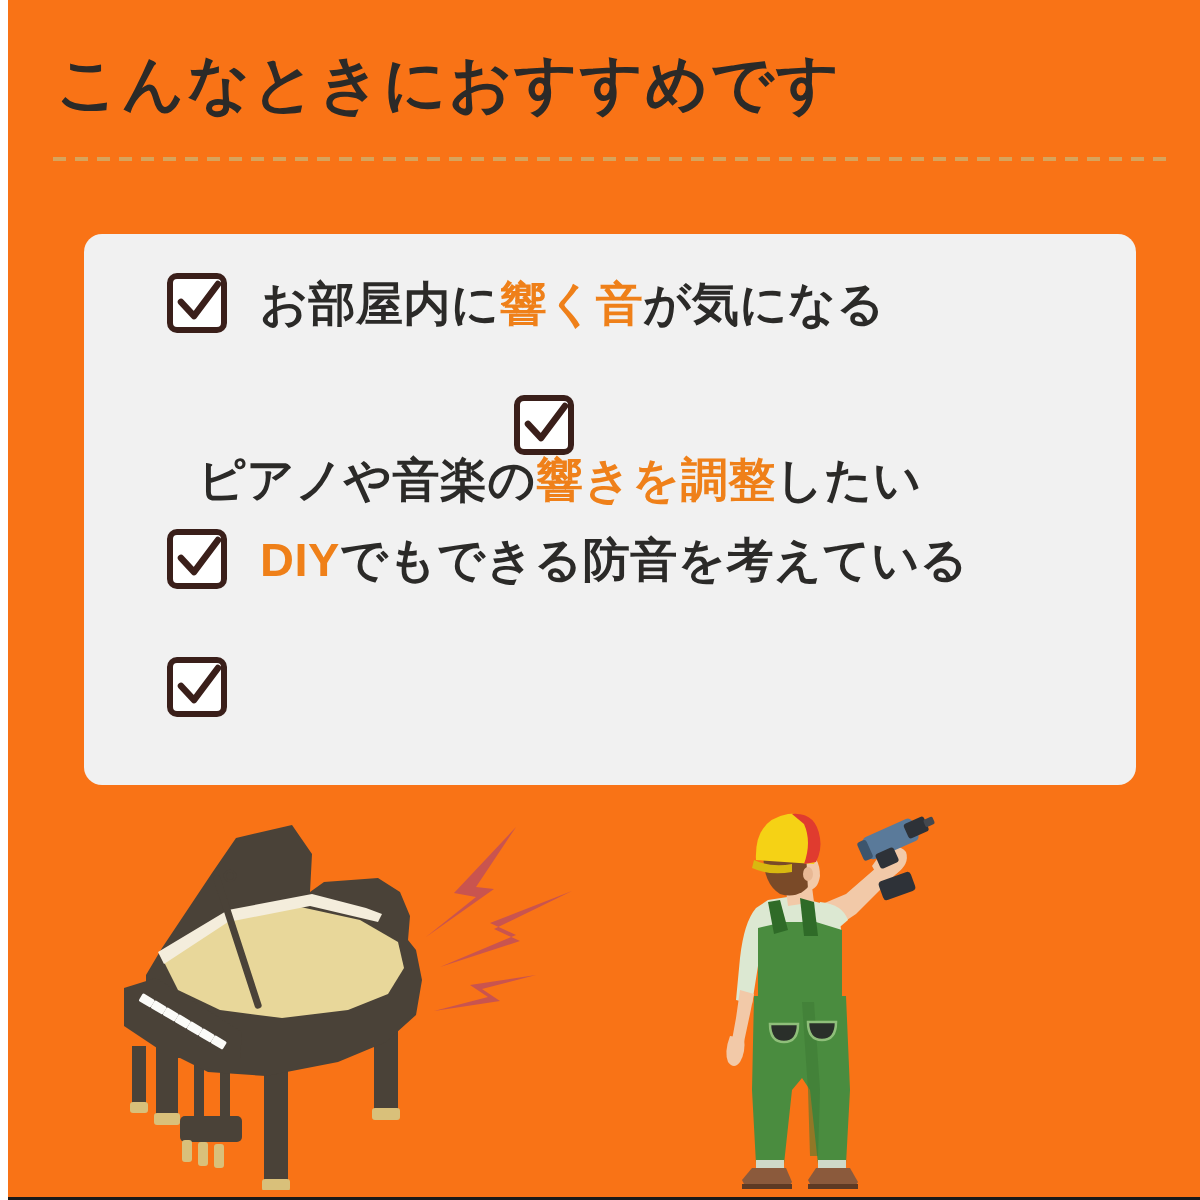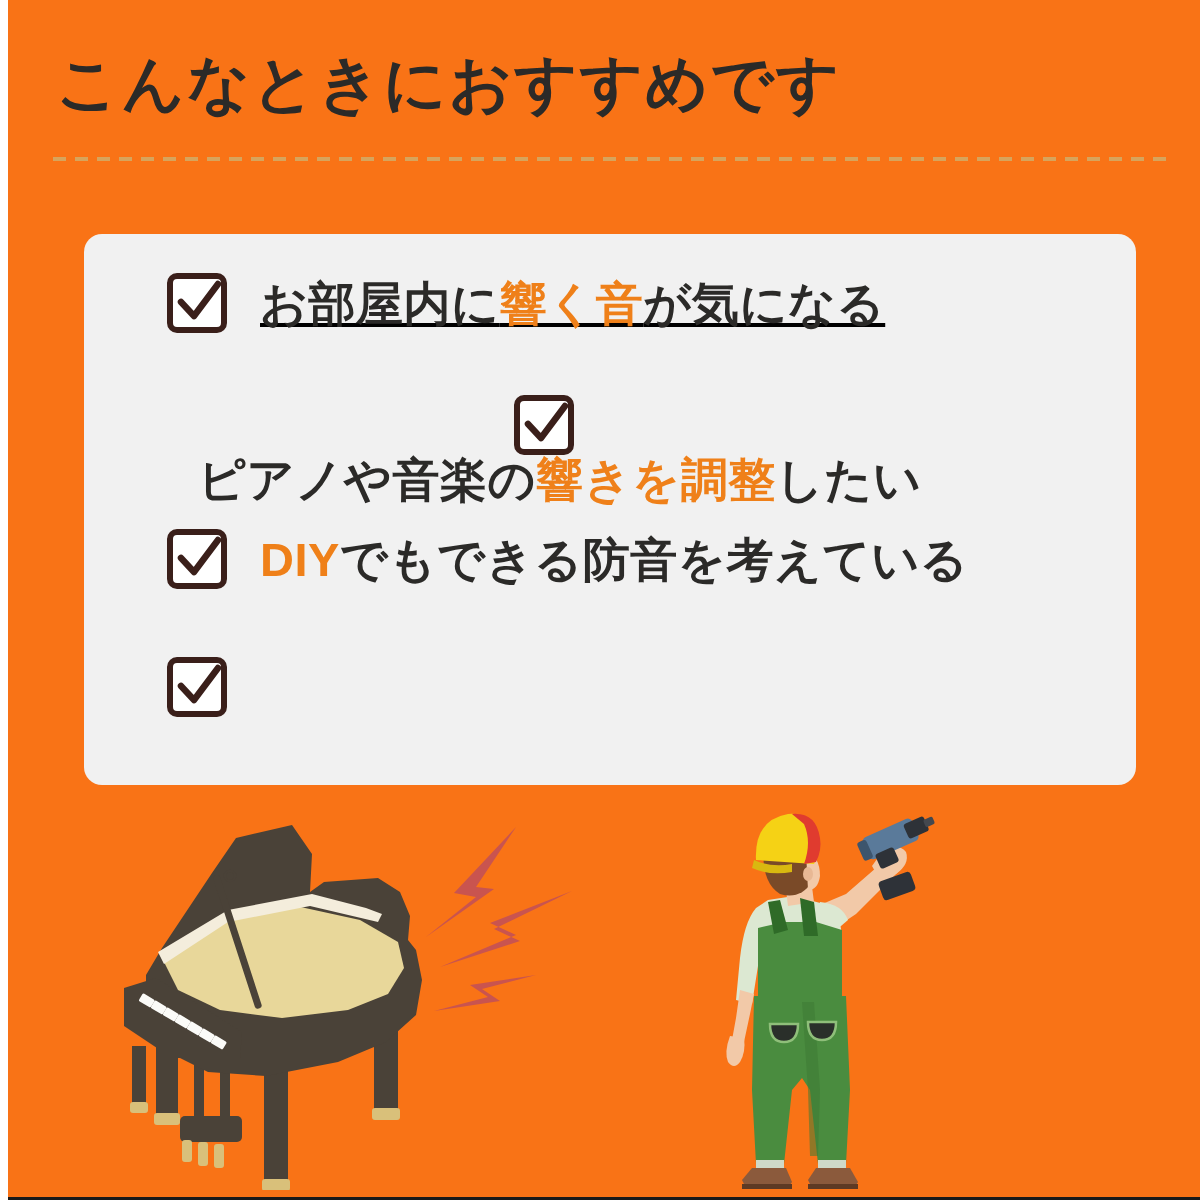--- a/index.html
+++ b/index.html
@@ -62,21 +62,21 @@
     border-radius: 18px;
   }
 
   .check-row {
     position: absolute;
     left: 82px;
     display: flex;
     align-items: center;
     height: 74px;
   }
-  .check-row.r0 { top: 32px; text-decoration: underline; }
+  .check-row.r0 { top: 32px; }
   .check-row.r1 { top: 160px; flex-direction: column; }
   .check-row.r2 { top: 288px; }
   .check-row.r3 { top: 416px; }
 
   .checkbox {
     width: 62px;
     height: 62px;
     flex: 0 0 62px;
     position: relative;
   }

